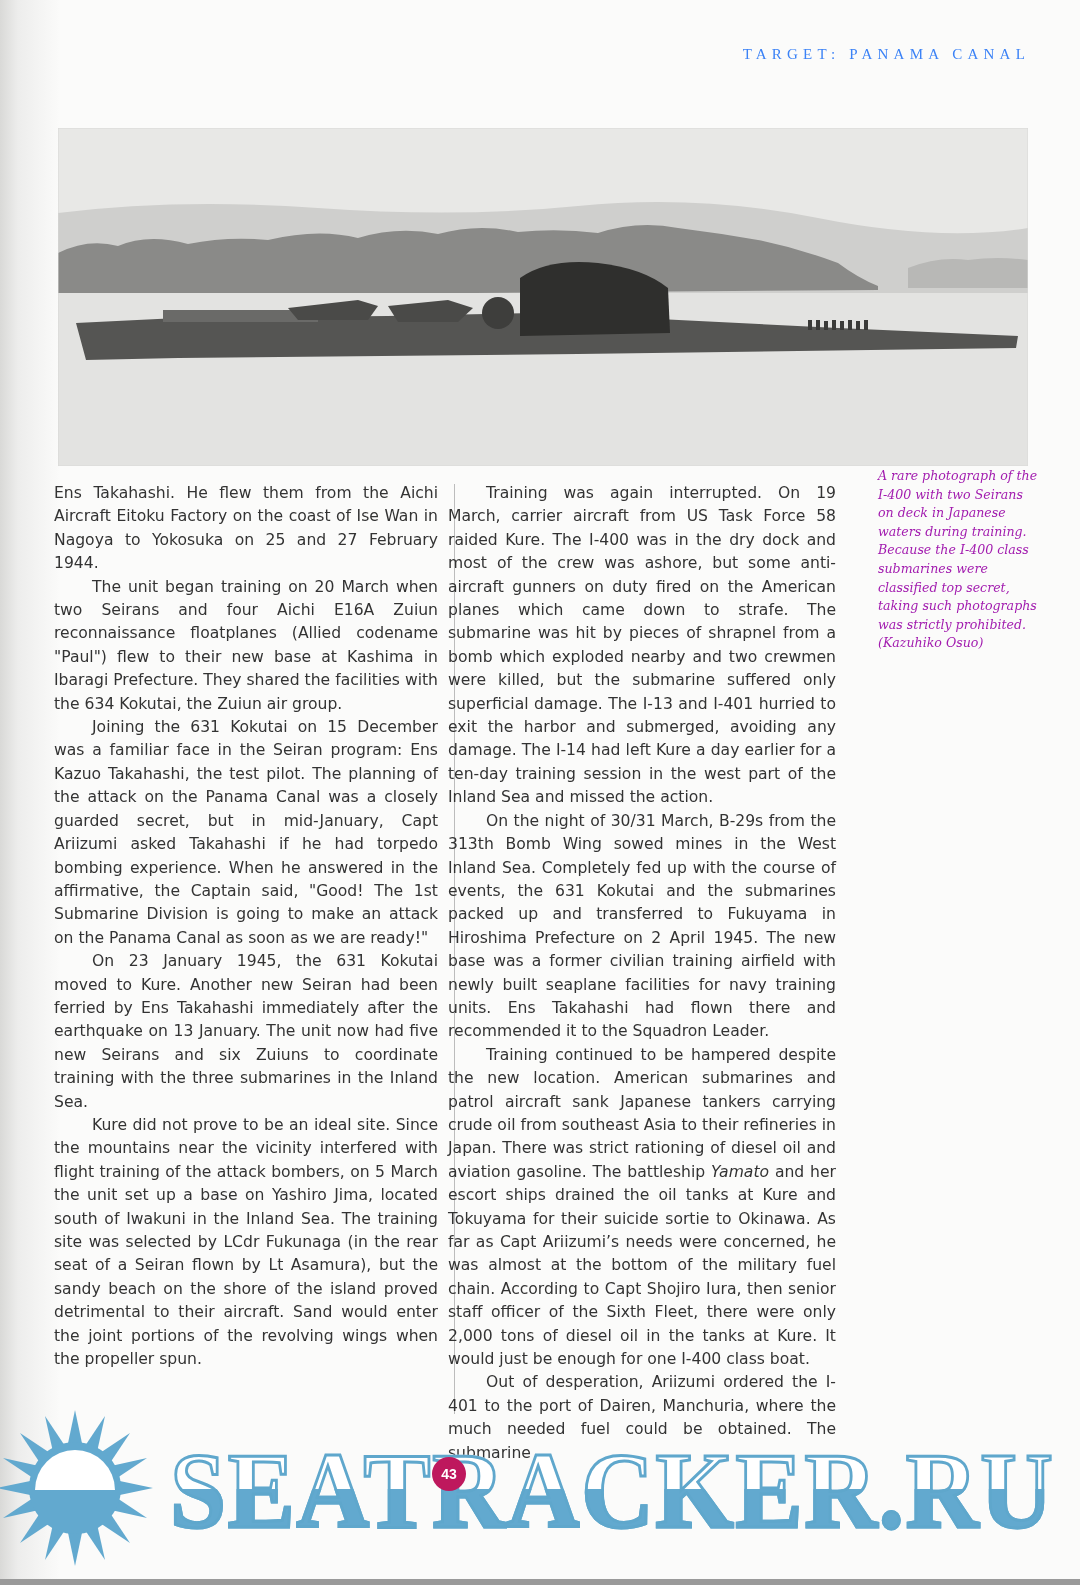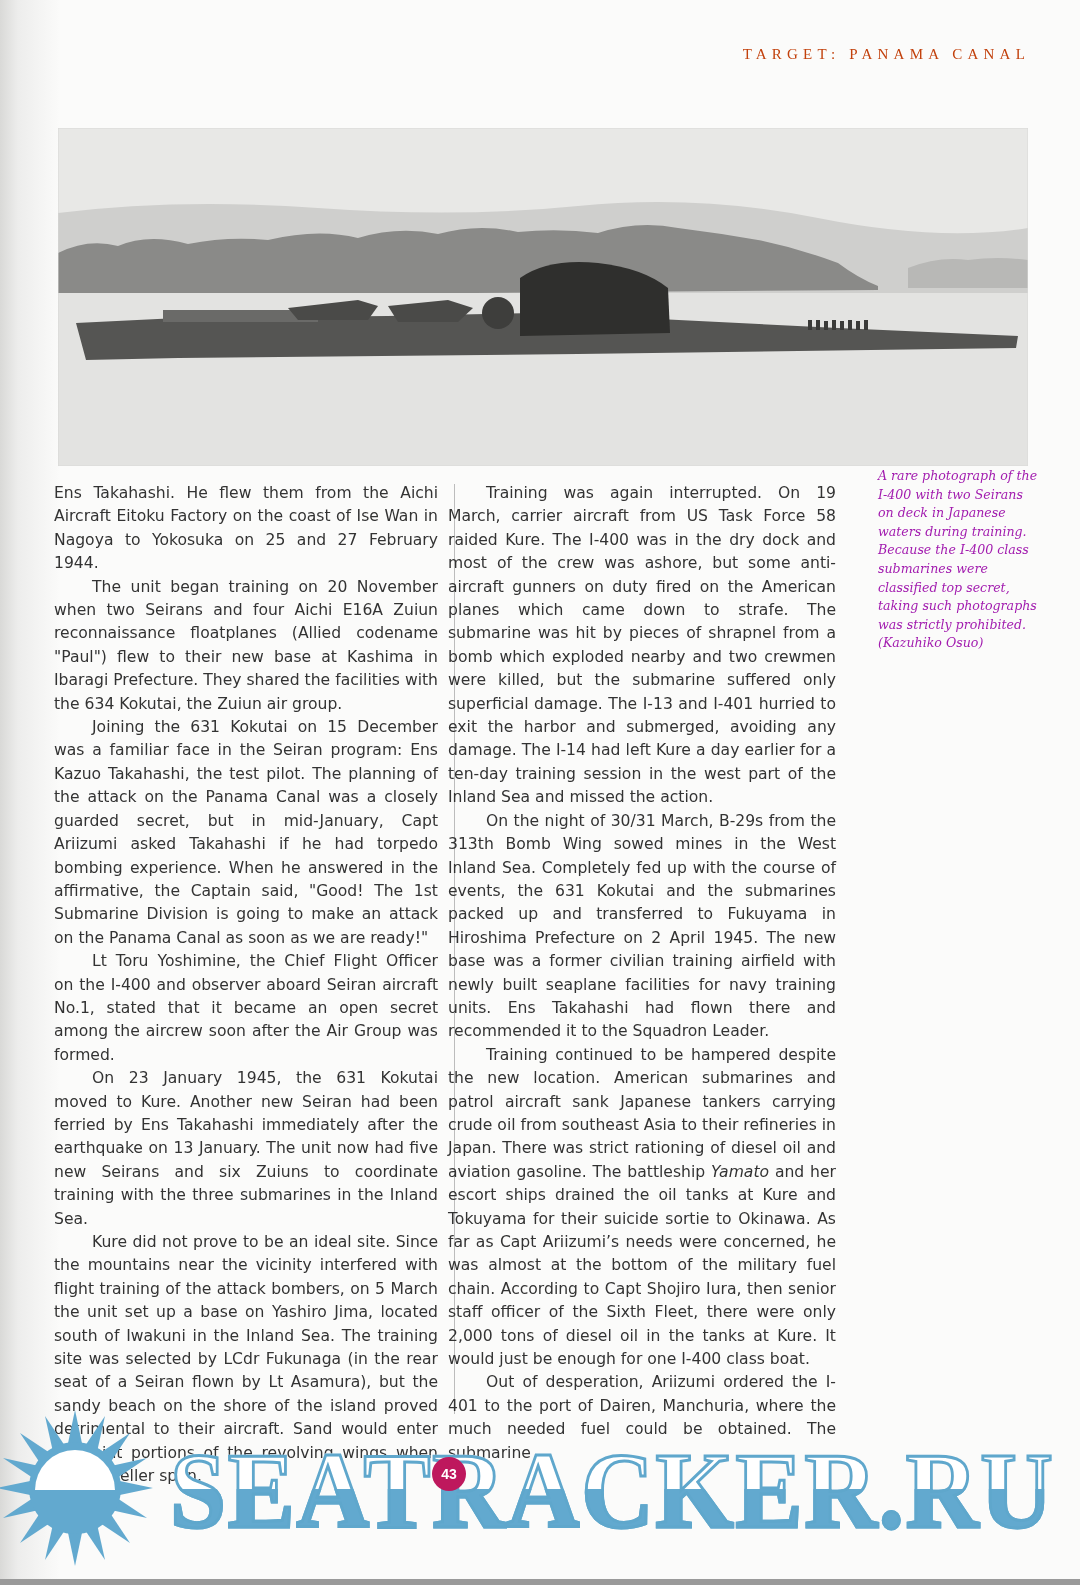--- a/index.html
+++ b/index.html
@@ -10,21 +10,21 @@
       font-family: "DejaVu Sans", "Liberation Sans", sans-serif;
       color: #2a2a2a;
     }
     .page-shadow {
       position: absolute; left: 0; top: 0; width: 60px; height: 1585px;
       background: linear-gradient(to right, #d9d9d7 0%, #ededec 30%, rgba(251,251,250,0) 100%);
     }
     .running-head {
       position: absolute; top: 46px; right: 50px;
       font-family: "Liberation Serif", "DejaVu Serif", serif;
-      font-size: 15px; letter-spacing: 5.2px; color: #c2410c;
+      font-size: 15px; letter-spacing: 5.2px; color: #3b82f6;
       text-transform: uppercase;
     }
     .photo {
       position: absolute; left: 58px; top: 128px; width: 970px; height: 338px;
       background: #e9e9e7; overflow: hidden;
     }
     .photo svg { display: block; }
     .col {
       position: absolute; top: 482px;
       font-size: 15.6px; line-height: 23.4px;
@@ -106,23 +106,22 @@
         <rect x="790" y="192" width="4" height="10"></rect>
       <rect x="798" y="193" width="4" height="9"></rect>
         <rect x="806" y="192" width="4" height="10"></rect>
     </g>
     <rect x="0" y="0" width="970" height="338" fill="none" stroke="#d8d8d6" stroke-width="1"></rect>
   </svg>
 </div>
 
 <div class="col col-left">
   <p>Ens Takahashi. He flew them from the Aichi Aircraft Eitoku Factory on the coast of Ise Wan in Nagoya to Yokosuka on 25 and 27 February 1944.</p>
-  <p class="indent">The unit began training on 20 November when two Seirans and four Aichi E16A Zuiun reconnaissance floatplanes (Allied codename "Paul") flew to their new base at Kashima in Ibaragi Prefecture. They shared the facilities with the 634 Kokutai, the Zuiun air group.</p>
+  <p class="indent">The unit began training on 20 March when two Seirans and four Aichi E16A Zuiun reconnaissance floatplanes (Allied codename "Paul") flew to their new base at Kashima in Ibaragi Prefecture. They shared the facilities with the 634 Kokutai, the Zuiun air group.</p>
   <p class="indent">Joining the 631 Kokutai on 15 December was a familiar face in the Seiran program: Ens Kazuo Takahashi, the test pilot. The planning of the attack on the Panama Canal was a closely guarded secret, but in mid-January, Capt Ariizumi asked Takahashi if he had torpedo bombing experience. When he answered in the affirmative, the Captain said, "Good! The 1st Submarine Division is going to make an attack on the Panama Canal as soon as we are ready!"</p>
-  <p class="indent">Lt Toru Yoshimine, the Chief Flight Officer on the I-400 and observer aboard Seiran aircraft No.1, stated that it became an open secret among the aircrew soon after the Air Group was formed.</p>
   <p class="indent">On 23 January 1945, the 631 Kokutai moved to Kure. Another new Seiran had been ferried by Ens Takahashi immediately after the earthquake on 13 January. The unit now had five new Seirans and six Zuiuns to coordinate training with the three submarines in the Inland Sea.</p>
   <p class="indent">Kure did not prove to be an ideal site. Since the mountains near the vicinity interfered with flight training of the attack bombers, on 5 March the unit set up a base on Yashiro Jima, located south of Iwakuni in the Inland Sea. The training site was selected by LCdr Fukunaga (in the rear seat of a Seiran flown by Lt Asamura), but the sandy beach on the shore of the island proved detrimental to their aircraft. Sand would enter the joint portions of the revolving wings when the propeller spun.</p>
 </div>
 
 <div class="col-divider"></div>
 
 <div class="col col-mid">
   <p class="indent">Training was again interrupted. On 19 March, carrier aircraft from US Task Force 58 raided Kure. The I-400 was in the dry dock and most of the crew was ashore, but some anti-aircraft gunners on duty fired on the American planes which came down to strafe. The submarine was hit by pieces of shrapnel from a bomb which exploded nearby and two crewmen were killed, but the submarine suffered only superficial damage. The I-13 and I-401 hurried to exit the harbor and submerged, avoiding any damage. The I-14 had left Kure a day earlier for a ten-day training session in the west part of the Inland Sea and missed the action.</p>
   <p class="indent">On the night of 30/31 March, B-29s from the 313th Bomb Wing sowed mines in the West Inland Sea. Completely fed up with the course of events, the 631 Kokutai and the submarines packed up and transferred to Fukuyama in Hiroshima Prefecture on 2 April 1945. The new base was a former civilian training airfield with newly built seaplane facilities for navy training units. Ens Takahashi had flown there and recommended it to the Squadron Leader.</p>
   <p class="indent"><span>Training continued to be hampered despite the new location. American submarines and patrol aircraft sank Japanese tankers carrying crude oil from southeast Asia to their refineries in Japan. There was strict rationing of diesel oil and aviation gasoline. The battleship </span><em>Yamato</em><span> and her escort ships drained the oil tanks at Kure and Tokuyama for their suicide sortie to Okinawa. As far as Capt Ariizumi’s needs were concerned, he was almost at the bottom of the military fuel chain. According to Capt Shojiro Iura, then senior staff officer of the Sixth Fleet, there were only 2,000 tons of diesel oil in the tanks at Kure. It would just be enough for one I-400 class boat.</span></p>

